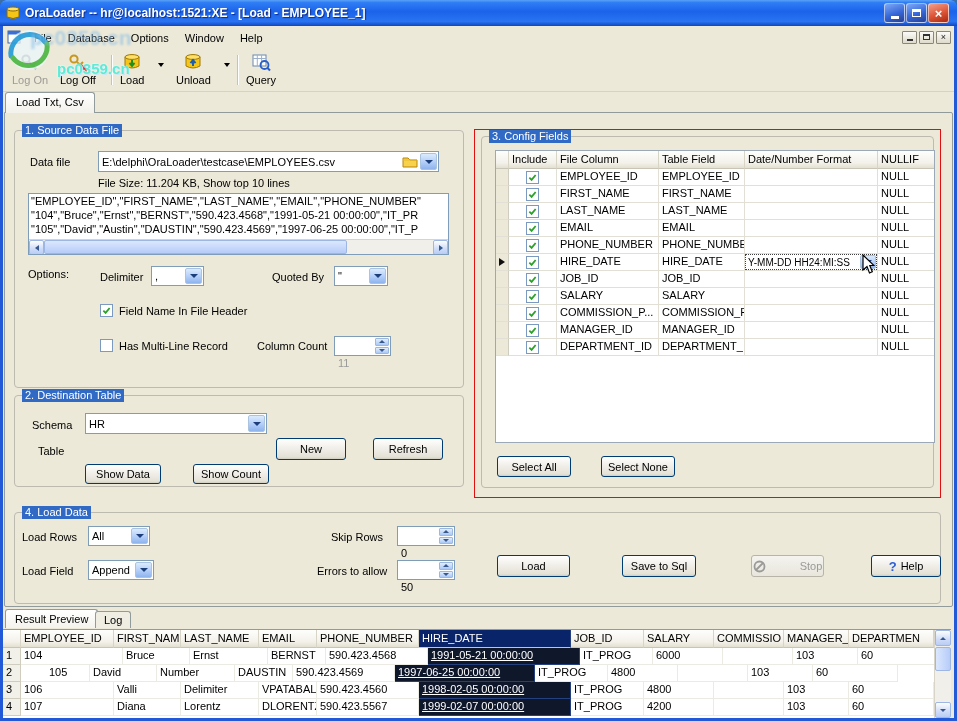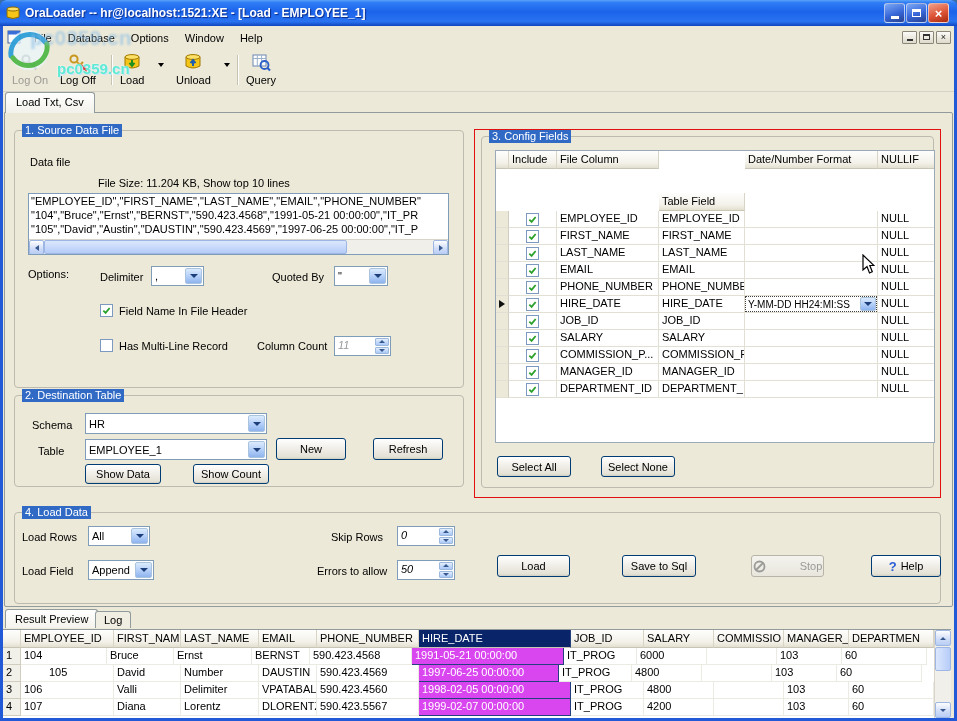--- a/index.html
+++ b/index.html
@@ -68,21 +68,21 @@
     display:flex; align-items:center; justify-content:center; }
   .combo-btn.cell { margin:0; width:16px; border-radius:2px; }
   .mini-btn { flex:0 0 auto; width:18px; align-self:stretch; display:flex; align-items:center; justify-content:center; }
   .arr-down { width:0; height:0; border-left:4px solid transparent; border-right:4px solid transparent;
     border-top:4px solid #1c3e7a; }
   .arr-down-sm { width:0; height:0; border-left:3px solid transparent; border-right:3px solid transparent;
     border-top:4px solid #000; }
 
   
   .spin { position:absolute; height:20px; background:#fff; border:1px solid #7f9db9; display:flex; }
-  .spin-val { flex:1; padding:2px 3px; white-space:nowrap; overflow:hidden;font-style:italic; }
+  .spin-val { flex:1; padding:20px 3px; white-space:nowrap; overflow:hidden; }
   .spin-val.gray { color:#9a9a9a; }
   .spin-btns { flex:0 0 auto; width:14px; display:flex; flex-direction:column; margin:1px; gap:1px; }
   .sb { flex:1; background:linear-gradient(180deg,#e2eefd,#a9c8f6); border:1px solid #9db8dd; border-radius:1px;
     display:flex; align-items:center; justify-content:center; }
   .arr-up-s { width:0; height:0; border-left:3px solid transparent; border-right:3px solid transparent;
     border-bottom:3px solid #36588e; }
   .arr-dn-s { width:0; height:0; border-left:3px solid transparent; border-right:3px solid transparent;
     border-top:3px solid #36588e; }
   .arr-left-s { width:0; height:0; border-top:3px solid transparent; border-bottom:3px solid transparent;
     border-right:4px solid #36588e; }
@@ -139,21 +139,21 @@
     border-top:1px solid #919b9c; overflow:hidden; }
   .res-header { display:flex; }
   .res-hcell { flex:0 0 auto; height:18px; padding:2px 3px; white-space:nowrap; overflow:hidden;
     background:linear-gradient(180deg,#fefefd,#f3f1e9 70%,#e3e0d0);
     border-right:1px solid #d8d5c6; border-bottom:1px solid #c8c5b6; }
   .res-hcell.hl { background:#0a246a; color:#fff; border-right-color:#24407e; }
   .res-row { display:flex; }
   .res-cell { flex:0 0 auto; height:17px; padding:1px 3px; white-space:nowrap; overflow:hidden; background:#fff;
     border-right:1px solid #ecebe3; border-bottom:1px solid #ecebe3; }
   .res-cell.fixed { background:#f1f0e9; border-right:1px solid #d0cdbf; border-bottom:1px solid #d0cdbf; }
-  .res-cell.hl { background:#d946ef; color:#fff; border-right-color:#24407e; border-bottom-color:#24407e; }
+  .res-cell.hl { background:#0f172a; color:#fff; border-right-color:#24407e; border-bottom-color:#24407e;text-decoration:underline; }
   .vscroll { position:absolute; left:931px; top:0; width:17px; height:100%; background:#f0efe9;
     border-left:1px solid #d8d5c8; display:flex; flex-direction:column; }
   .vscroll .sc-btn { width:16px; height:16px; }
   .vthumb { height:24px; margin-top:1px; background:linear-gradient(90deg,#dbe7fd,#b6ccf8);
     border:1px solid #9eb6e4; border-radius:2px; }
 
   
   .red-annotation { position:absolute; border:1px solid #e01010; z-index:20; pointer-events:none; }
   .wm-logo { position:absolute; left:6px; top:27px; width:46px; height:46px; z-index:40; opacity:.95; }
   .wm-blur { position:absolute; left:30px; top:26px; z-index:40; font-size:21px; font-weight:bold;
@@ -272,20 +272,32 @@
       <span class="lab">Query</span>
     </div>
   </div>
 
   <span class="tab-active">Load Txt, Csv</span>
   <div class="page-border"></div>
 
   <div class="group" style="left:14px;top:130px;width:450px;height:258px;"></div>
   <span class="sec-title" style="left:22px;top:124px;">1. Source Data File</span>
   <span class="lbl" style="left:30px;top:156px;">Data file</span>
+  <div class="combo" style="left:98px;top:151px;width:341px;">
+    <span class="combo-text">E:\delphi\OraLoader\testcase\EMPLOYEES.csv</span>
+    <span class="mini-btn">
+      <svg width="16" height="13" viewBox="0 0 16 13">
+          <path d="M1 3 h5 l2 2 h7 v7 H1 z" fill="#f8d24a" stroke="#b8860b"></path>
+          <path d="M1 5 h14" stroke="#e8bb2a"></path>
+        </svg>
+    </span>
+    <span class="combo-btn">
+        <i class="arr-down"></i>
+      </span>
+  </div>
   <span class="lbl" style="left:98px;top:177px;">File Size: 11.204 KB,  Show top 10 lines</span>
   <div class="memo" style="left:28px;top:193px;width:421px;height:62px;">
     <div class="memo-line">"EMPLOYEE_ID","FIRST_NAME","LAST_NAME","EMAIL","PHONE_NUMBER"</div>
     <div class="memo-line">"104","Bruce","Ernst","BERNST","590.423.4568","1991-05-21 00:00:00","IT_PR</div>
     <div class="memo-line">"105","David","Austin","DAUSTIN","590.423.4569","1997-06-25 00:00:00","IT_P</div>
     <div class="hscroll">
       <span class="sc-btn">
           <i class="arr-left-s"></i>
         </span>
       <span class="sc-track">
@@ -335,39 +347,33 @@
   <div class="group" style="left:14px;top:395px;width:450px;height:92px;"></div>
   <span class="sec-title" style="left:22px;top:389px;">2. Destination Table</span>
   <span class="lbl" style="left:32px;top:419px;">Schema</span>
   <div class="combo" style="left:85px;top:413px;width:182px;">
     <span class="combo-text">HR</span>
     <span class="combo-btn">
         <i class="arr-down"></i>
       </span>
   </div>
   <span class="lbl" style="left:38px;top:445px;">Table</span>
-  <div class="combo" style="left:85px;top:439px;width:182px;">
-    <span class="combo-text">EMPLOYEE_1</span>
-    <span class="combo-btn">
-        <i class="arr-down"></i>
-      </span>
-  </div>
   <div class="btn" style="left:276px;top:438px;width:70px;">New</div>
   <div class="btn" style="left:373px;top:438px;width:70px;">Refresh</div>
   <div class="btn" style="left:85px;top:464px;width:76px;height:20px;">Show Data</div>
   <div class="btn" style="left:193px;top:464px;width:76px;height:20px;">Show Count</div>
 
   <div class="group" style="left:481px;top:136px;width:453px;height:352px;"></div>
   <span class="sec-title" style="left:489px;top:130px;">3. Config Fields</span>
   <div class="config-grid" style="left:495px;top:150px;width:440px;height:293px;">
     <div class="cfg-header">
       <span class="cfg-hcell" style="width:13px;"></span>
       <span class="cfg-hcell" style="width:48px;">Include</span>
       <span class="cfg-hcell" style="width:102px;">File Column</span>
-      <span class="cfg-hcell" style="width:86px;margin-top:42px;">Table Field</span>
+      <span class="cfg-hcell" style="width:86px;">Table Field</span>
       <span class="cfg-hcell" style="width:133px;">Date/Number Format</span>
       <span class="cfg-hcell" style="width:58px;">NULLIF</span>
     </div>
     <div>
         <div class="cfg-row">
           <div class="cfg-cell ind" style="width: 13px;"></div>
           <div class="cfg-cell inc" style="width: 48px;">
             <div class="xp-check">
               <svg viewBox="0 0 10 10" width="9" height="9">
                 <path d="M1.5 5.2 L4 7.6 L8.5 2.2" fill="none" stroke="#2ba12b" stroke-width="2"></path>
@@ -603,35 +609,35 @@
         <div class="res-hcell hl" style="width: 152px;">HIRE_DATE</div>
         <div class="res-hcell" style="width: 73px;">JOB_ID</div>
         <div class="res-hcell" style="width: 70px;">SALARY</div>
         <div class="res-hcell" style="width: 70px;">COMMISSIO</div>
         <div class="res-hcell" style="width: 65px;">MANAGER_I</div>
         <div class="res-hcell" style="width: 85px;">DEPARTMEN</div>
       </div>
     <div>
         <div class="res-row">
           <div class="res-cell fixed" style="width: 18px;">1</div>
-          <div class="res-cell" style="width: 86px;">104</div>
+          <div class="res-cell" style="width: 102px;">104</div>
           <div class="res-cell" style="width: 67px;">Bruce</div>
           <div class="res-cell" style="width: 78px;">Ernst</div>
           <div class="res-cell" style="width: 58px;">BERNST</div>
           <div class="res-cell" style="width: 102px;">590.423.4568</div>
           <div class="res-cell hl" style="width: 152px;">1991-05-21 00:00:00</div>
           <div class="res-cell" style="width: 73px;">IT_PROG</div>
           <div class="res-cell" style="width: 70px;">6000</div>
           <div class="res-cell" style="width: 70px;"></div>
           <div class="res-cell" style="width: 65px;">103</div>
           <div class="res-cell" style="width: 85px;">60</div>
         </div>
         <div class="res-row">
           <div class="res-cell fixed" style="width: 18px;">2</div>
-          <div class="res-cell" style="width: 93px; padding-left: 28px;">105</div>
+          <div class="res-cell" style="width: 69px; padding-left: 28px;">105</div>
           <div class="res-cell" style="width: 67px;">David</div>
           <div class="res-cell" style="width: 78px;">Number</div>
           <div class="res-cell" style="width: 58px;">DAUSTIN</div>
           <div class="res-cell" style="width: 102px;">590.423.4569</div>
           <div class="res-cell hl" style="width: 140px;">1997-06-25 00:00:00</div>
           <div class="res-cell" style="width: 73px;">IT_PROG</div>
           <div class="res-cell" style="width: 70px;">4800</div>
           <div class="res-cell" style="width: 70px;"></div>
           <div class="res-cell" style="width: 65px;">103</div>
           <div class="res-cell" style="width: 85px;">60</div>

